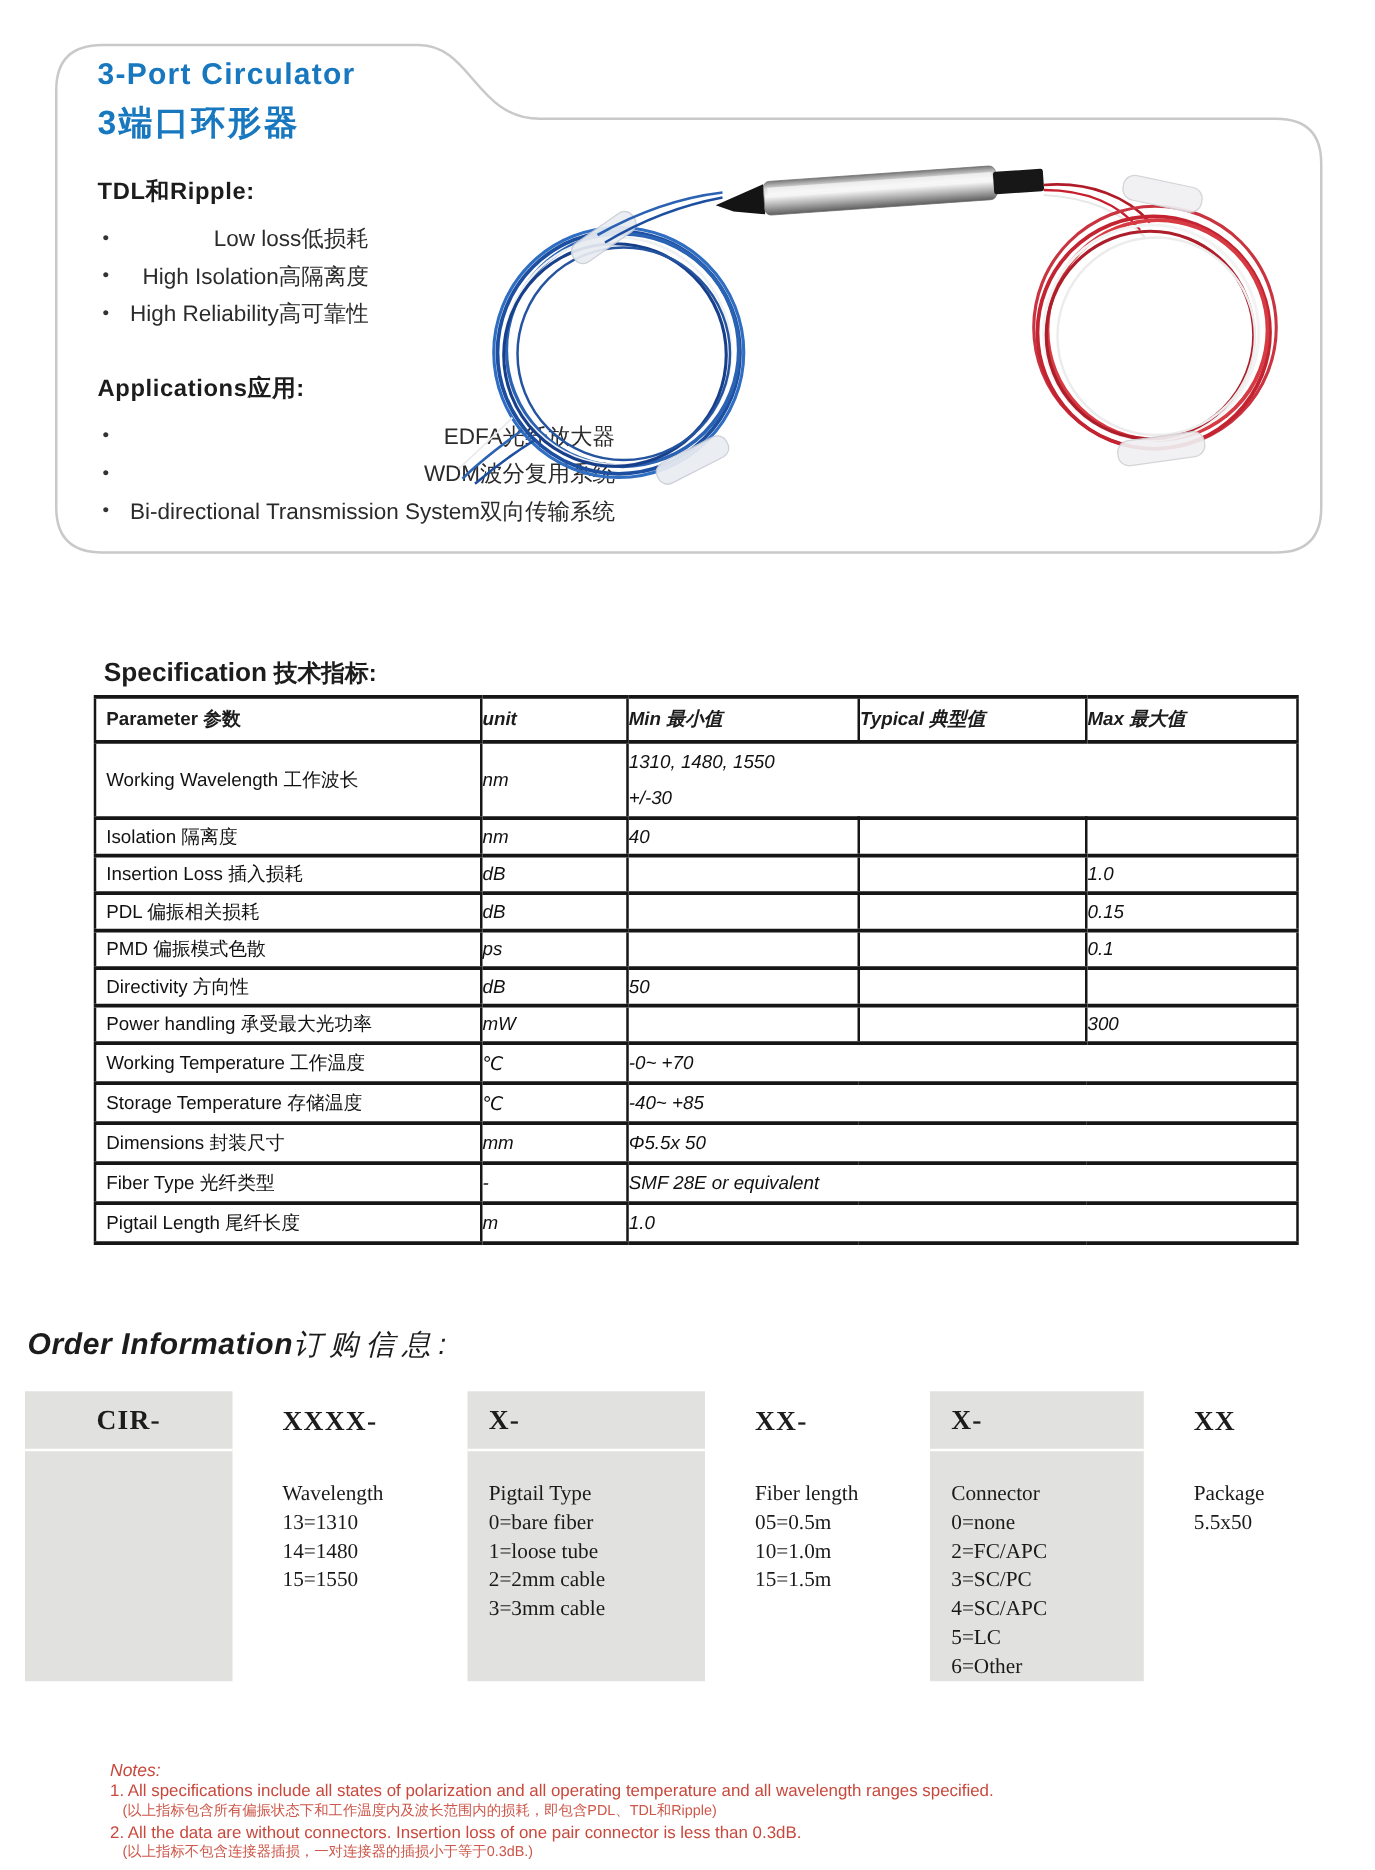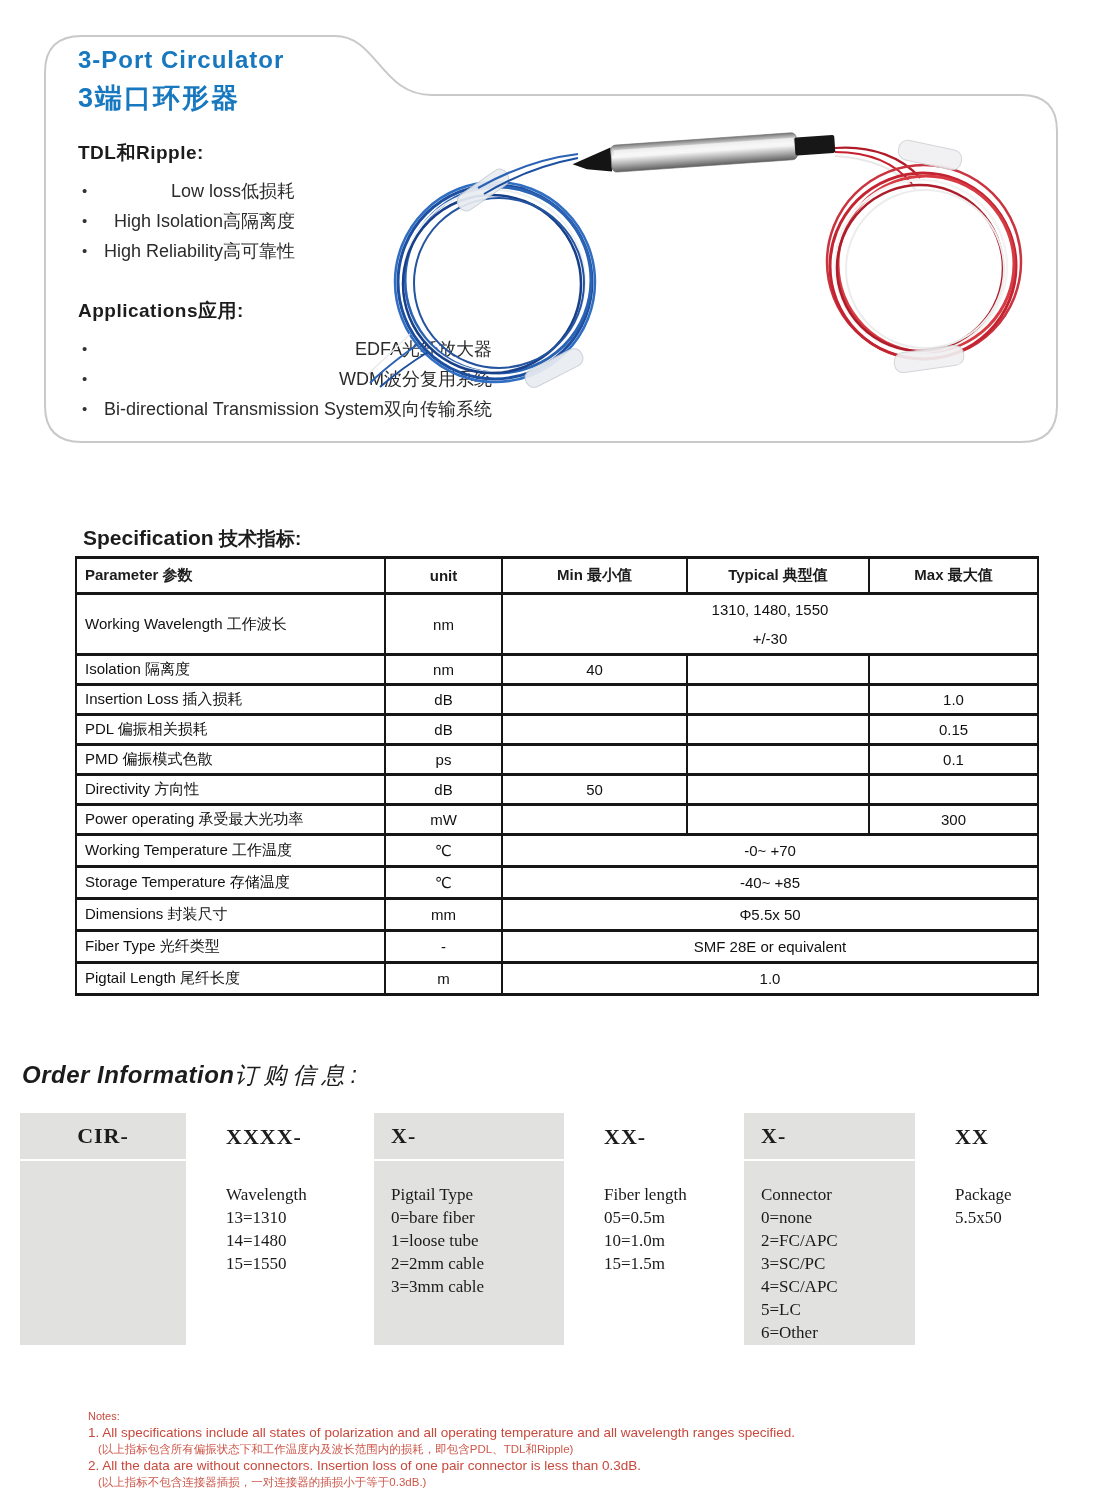--- a/index.html
+++ b/index.html
@@ -30,21 +30,21 @@
   .spec-heading .en { font-size:21px; font-weight:bold; }
   .spec-heading .cn { font-size:19px; font-weight:bold; }
   table.spec { position:absolute; left:75px; top:556px; width:962px; border-collapse:collapse; table-layout:fixed; }
   table.spec th, table.spec td {
     border:solid #161616; border-width:3px 2px; font-size:15px; vertical-align:middle;
   }
   table.spec thead tr { height:36px; }
   table.spec tbody tr { height:30px;margin-left:40px; }
   table.spec tbody tr:first-child { height:60px; }
   th.c-param, td.c-param { text-align:left; padding-left:8px; }
-  th.c-mid, td.c-unit, td.c-val, td.c-merged { text-align:center; }
+  th.c-mid, td.c-unit, td.c-val, td.c-merged { text-align:left;font-style:italic; }
   th { font-weight:bold; }
   td { font-weight:normal; color:#111; }
   .merged-line { line-height:29px; }
 
   
   .order-heading { position:absolute; left:22px; top:1060px;font-style:italic; }
   .order-heading .en { font-size:24px; font-weight:bold; letter-spacing:.5px; }
   .order-heading .cn { font-size:23px; font-weight:normal; letter-spacing:6px; }
   .order-table { position:absolute; left:20px; top:1113px; width:1062px; height:232px; display:flex; align-items:stretch; }
   .order-col { height:232px; font-family:"Liberation Serif","DejaVu Serif",serif; }
@@ -60,21 +60,21 @@
   .order-col:nth-child(1) .order-hdr { justify-content:center; }
   .order-col:nth-child(2) .order-hdr, .order-col:nth-child(4) .order-hdr, .order-col:nth-child(6) .order-hdr { padding-left:40px; }
   .order-col:nth-child(3) .order-hdr, .order-col:nth-child(5) .order-hdr { padding-left:17px; }
   .order-body { padding-top:22px; }
   .order-col:nth-child(2) .order-body, .order-col:nth-child(4) .order-body, .order-col:nth-child(6) .order-body { padding-left:40px; }
   .order-col:nth-child(3) .order-body, .order-col:nth-child(5) .order-body { padding-left:17px; }
   .order-line { font-size:17px; line-height:23px; color:#1a1a1a; }
 
   
   .notes { position:absolute; left:88px; top:1408px; width:940px; color:#c9483c; }
-  .notes-label { font-size:11px; line-height:16px; }
+  .notes-label { font-size:14px; line-height:16px;font-style:italic; }
   .note-en { font-size:13.5px; line-height:17px; }
   .note-cn { font-size:11.5px; line-height:16px; padding-left:10px; color:#cd574a; }
 </style>
 </head>
 <body>
 
 <svg class="card-outline" viewBox="0 0 1030 420" width="1030" height="420">
   <path d="M 5 42 Q 5 6 42 6 L 295 6 C 337 6 341 65 392 65 L 981 65 Q 1017 65 1017 101 L 1017 376 Q 1017 412 981 412 L 42 412 Q 5 412 5 376 Z" fill="#ffffff" stroke="#c9c9c9" stroke-width="2"></path>
 </svg>
 
@@ -224,21 +224,21 @@
         <td class="c-val">0.1</td>
       </tr>
       <tr class="spec-row">
         <td class="c-param">Directivity 方向性</td>
         <td class="c-unit">dB</td>
         <td class="c-val">50</td>
         <td class="c-val"></td>
         <td class="c-val"></td>
       </tr>
       <tr class="spec-row">
-        <td class="c-param">Power operating 承受最大光功率</td>
+        <td class="c-param">Power handling 承受最大光功率</td>
         <td class="c-unit">mW</td>
         <td class="c-val"></td>
         <td class="c-val"></td>
         <td class="c-val">300</td>
       </tr>
       <tr class="spec-row">
         <td class="c-param">Working Temperature 工作温度</td>
         <td class="c-unit">℃</td>
         <td class="c-merged" colspan="3">
           <div class="merged-line">-0~ +70</div>

